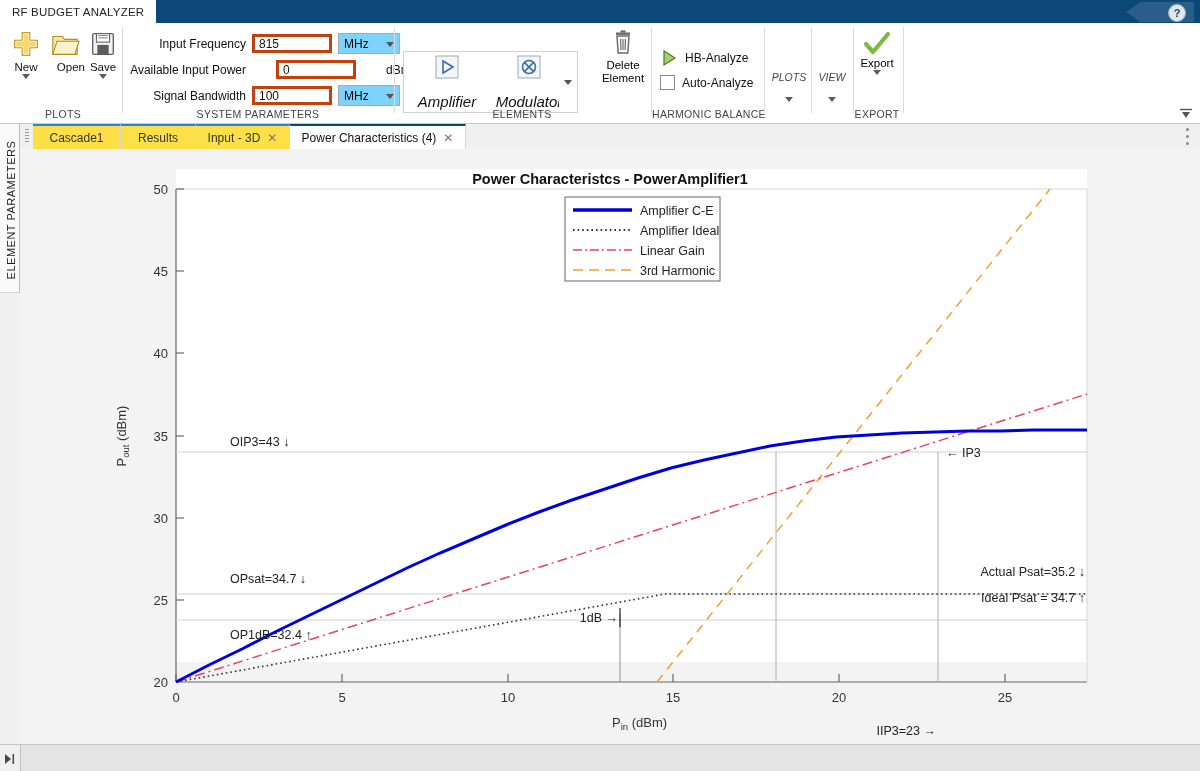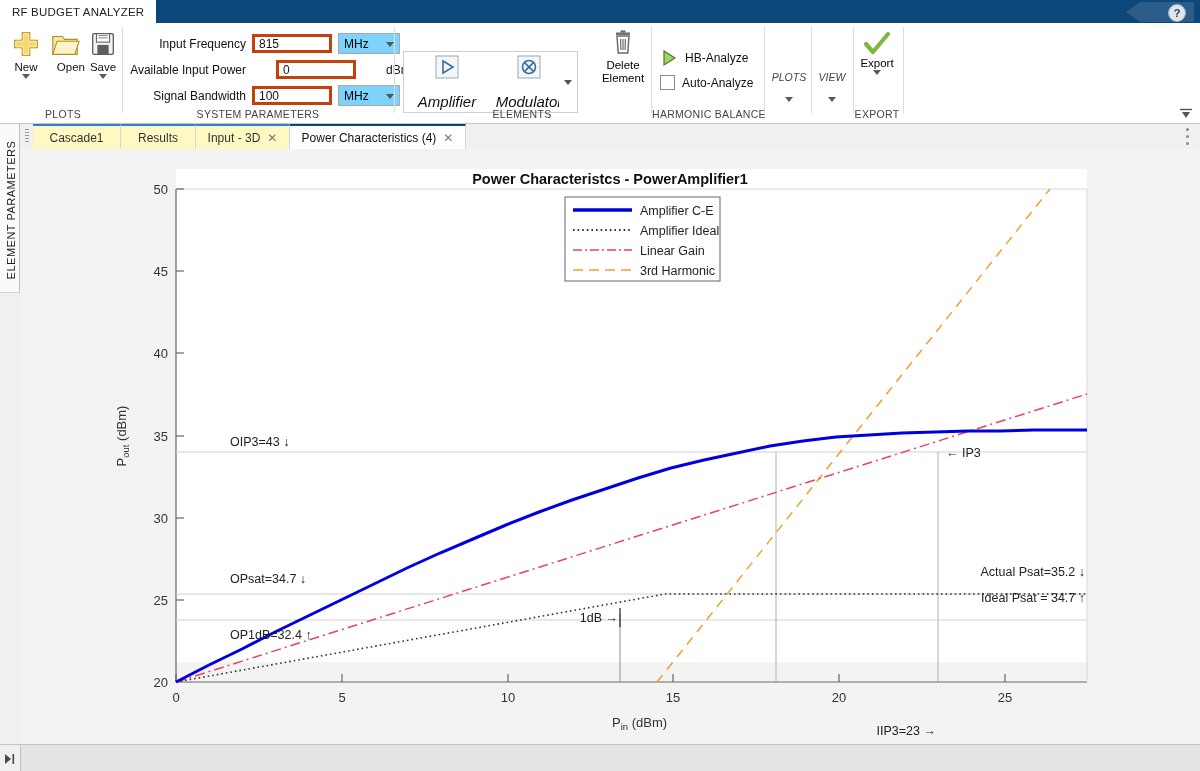--- a/index.html
+++ b/index.html
@@ -71,21 +71,21 @@
     transform:rotate(-90deg);font-size:11px;color:#222;letter-spacing:.5px;white-space:nowrap;}
   .vtab-hi{position:absolute;left:0;top:0;width:19px;height:168px;background:#fafafa;
     border-right:1px solid #bdbdbd;border-bottom:1px solid #d4d4d4;}
 
   
   .tabstrip{position:absolute;left:20px;top:124px;width:1180px;height:25px;background:#f0f0f0;
     border-bottom:1px solid #cfcfcf;}
   .grip{position:absolute;left:5px;top:5px;width:4px;height:14px;
     background:repeating-linear-gradient(to bottom,#9a9a9a 0 1px,transparent 1px 3px);}
   .tab{position:absolute;top:0;height:25px;display:flex;align-items:center;justify-content:center;
-    font-size:12px;color:#333;background:#fef9c3;border-right:1px solid #d6d6d6;
+    font-size:12px;color:#333;background:#fde047;border-right:1px solid #d6d6d6;
     border-top:2px solid #2f7ed8;box-sizing:border-box;padding:0 10px;white-space:nowrap;}
   .tab.active{background:#ffffff;color:#111;border-top:2px solid #0b4778;}
   .tab .x{margin-left:7px;font-size:12px;color:#777;}
   .tabmore{position:absolute;right:8px;top:4px;width:10px;height:17px;
     display:flex;flex-direction:column;justify-content:space-between;align-items:center;}
   .tabmore i{display:block;width:3px;height:3px;background:#8a8a8a;border-radius:50%;}
 
   
   .canvas{position:absolute;left:20px;top:149px;width:1180px;height:595px;background:#f3f3f3;
     border-bottom:1px solid #d0d0d0;}

